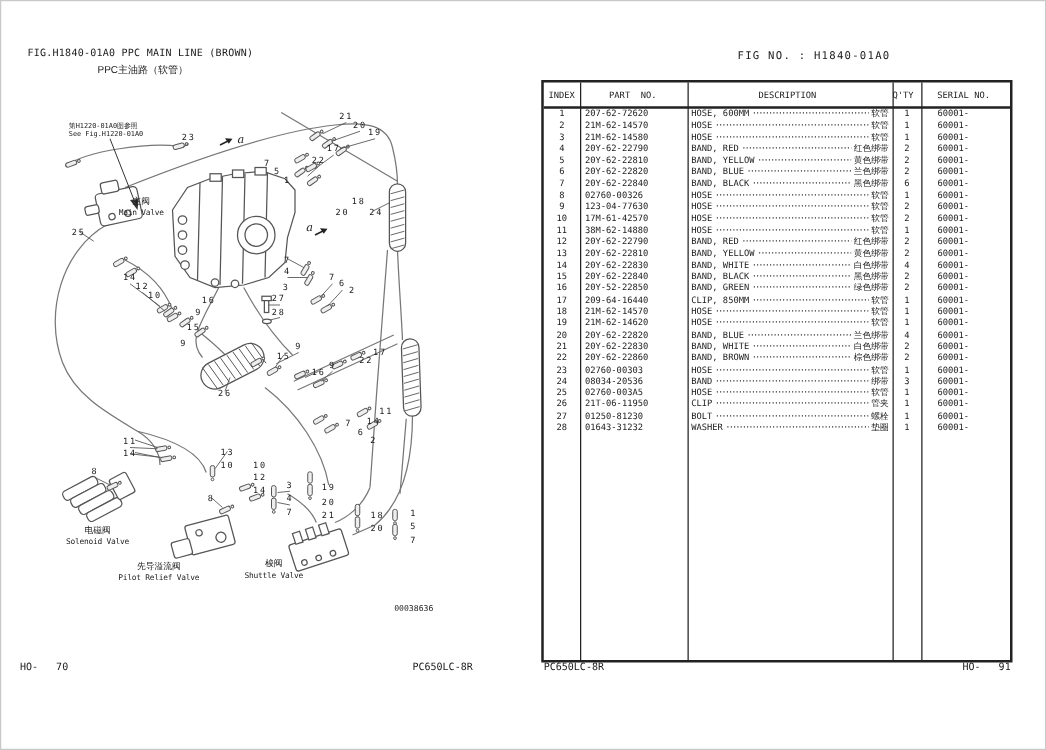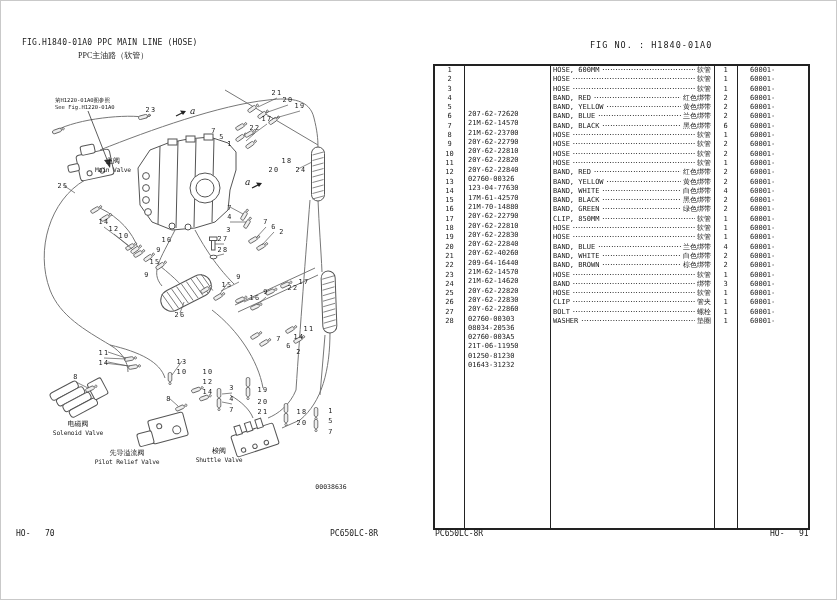--- a/index.html
+++ b/index.html
@@ -4,50 +4,50 @@
 <style>
   html,body{margin:0;padding:0;background:#fff;}
   body{width:837px;height:600px;position:relative;overflow:hidden;
        font-family:"DejaVu Sans Mono",monospace;color:#1a1a1a;}
   .frame{position:absolute;inset:0;border:1px solid #c9c9c9;pointer-events:none;}
   .page{position:absolute;top:0;height:600px;}
   #leftPage{left:0;width:418px;}
   #rightPage{left:418px;width:419px;}
   .hdr1{position:absolute;left:22px;top:38px;font-size:8px;letter-spacing:.2px;white-space:pre;}
   .hdr2{position:absolute;left:78px;top:50px;font-size:8px;white-space:pre;
-        font-family:Liberation Serif, serif;}
+        font-family:Liberation Sans, sans-serif;}
   .figno{position:absolute;left:172px;top:40px;font-size:8.5px;letter-spacing:1px;white-space:pre;}
   .footer{position:absolute;top:529px;font-size:8px;white-space:pre;}
   svg{position:absolute;left:0;top:0;}
   
   .parts-table{position:absolute;left:15px;top:64px;width:377px;height:466px;
                border:2px solid #222;box-sizing:border-box;}
   .vline{position:absolute;top:0;bottom:0;width:1px;background:#222;}
   .t-header{position:relative;display:flex;height:19px;border-bottom:2px solid #222;
             align-items:center;font-size:7px;}
   .t-header .hc{text-align:center;white-space:pre;}
   .t-body{position:relative;font-size:7px;}
   .t-row{display:flex;height:9.3px;line-height:9.4px;white-space:nowrap;}
   .c-idx{width:29px;text-align:center;flex:none;}
-  .c-part{width:86px;padding-left:4px;box-sizing:border-box;flex:none;margin-top:44px;}
+  .c-part{width:86px;padding-left:4px;box-sizing:border-box;flex:none;}
   .c-desc{width:164px;padding:0 3px 0 3px;box-sizing:border-box;flex:none;
           display:flex;overflow:hidden;}
   .c-desc .zh{font-family:Liberation Serif, serif;}
   .dots{flex:1;overflow:hidden;letter-spacing:-1.6px;color:#1a1a1a;margin:0 2px;}
   .c-qty{width:23px;text-align:center;flex:none;}
   .c-ser{width:75px;padding-left:13px;box-sizing:border-box;flex:none;}
   text{fill:#1a1a1a;}
 </style>
 </head>
 <body>
 
 <div class="frame"></div>
 
 <div class="page" id="leftPage">
-  <div class="hdr1">FIG.H1840-01A0 PPC MAIN LINE (HOSE)</div>
+  <div class="hdr1">FIG.H1840-01A0 PPC MAIN LINE (BROWN)</div>
   <div class="hdr2">PPC主油路（软管）</div>
 
   <svg id="diagram" width="418" height="600" viewBox="0 0 418 600">
     <g stroke="#777" stroke-width="1" fill="none">
       <path d="M52,133 C70,120 120,114 143,117"></path>
       <path d="M100,150 C150,130 220,105 268,100 C292,97 310,100 314,118 C317,130 318,138 318,148"></path>
       <path d="M225,90 L318,145"></path>
       <path d="M318,200 C319,225 321,250 322,272"></path>
       <path d="M310,200 C306,250 300,330 296,390"></path>
       <path d="M330,332 C330,370 322,402 300,420 L282,428"></path>
@@ -470,20 +470,27 @@
   </svg>
 
   <div class="footer" style="left:16px">HO-   70</div>
   <div class="footer" style="left:330px">PC650LC-8R</div>
 </div>
 
 <div class="page" id="rightPage">
   <div class="figno">FIG NO. : H1840-01A0</div>
 
   <div class="parts-table">
+    <div class="t-header" id="tHeader">
+        <div class="hc" style="width: 29px;">INDEX</div>
+        <div class="hc" style="width: 86px;">PART  NO.</div>
+        <div class="hc" style="width: 164px;">DESCRIPTION</div>
+        <div class="hc" style="width: 23px;">Q'TY</div>
+        <div class="hc" style="width: 75px;">SERIAL NO.</div>
+      </div>
     <div class="t-body" id="tBody">
         <div class="t-row">
           <div class="c-idx">1</div>
           <div class="c-part">207-62-72620</div>
           <div class="c-desc">
             <span>HOSE, 600MM</span>
             <span class="dots">························································································································</span>
             <span class="zh">软管</span>
           </div>
           <div class="c-qty">1</div>
@@ -495,21 +502,21 @@
           <div class="c-desc">
             <span>HOSE</span>
             <span class="dots">························································································································</span>
             <span class="zh">软管</span>
           </div>
           <div class="c-qty">1</div>
           <div class="c-ser">60001-</div>
         </div>
         <div class="t-row">
           <div class="c-idx">3</div>
-          <div class="c-part">21M-62-23700</div>
+          <div class="c-part">21M-62-14580</div>
           <div class="c-desc">
             <span>HOSE</span>
             <span class="dots">························································································································</span>
             <span class="zh">软管</span>
           </div>
           <div class="c-qty">1</div>
           <div class="c-ser">60001-</div>
         </div>
         <div class="t-row">
           <div class="c-idx">4</div>
@@ -583,21 +590,21 @@
           <div class="c-desc">
             <span>HOSE</span>
             <span class="dots">························································································································</span>
             <span class="zh">软管</span>
           </div>
           <div class="c-qty">2</div>
           <div class="c-ser">60001-</div>
         </div>
         <div class="t-row">
           <div class="c-idx">11</div>
-          <div class="c-part">21M-70-14880</div>
+          <div class="c-part">38M-62-14880</div>
           <div class="c-desc">
             <span>HOSE</span>
             <span class="dots">························································································································</span>
             <span class="zh">软管</span>
           </div>
           <div class="c-qty">1</div>
           <div class="c-ser">60001-</div>
         </div>
         <div class="t-row">
           <div class="c-idx">12</div>
@@ -638,21 +645,21 @@
           <div class="c-desc">
             <span>BAND, BLACK</span>
             <span class="dots">························································································································</span>
             <span class="zh">黑色绑带</span>
           </div>
           <div class="c-qty">2</div>
           <div class="c-ser">60001-</div>
         </div>
         <div class="t-row">
           <div class="c-idx">16</div>
-          <div class="c-part">20Y-62-40260</div>
+          <div class="c-part">20Y-52-22850</div>
           <div class="c-desc">
             <span>BAND, GREEN</span>
             <span class="dots">························································································································</span>
             <span class="zh">绿色绑带</span>
           </div>
           <div class="c-qty">2</div>
           <div class="c-ser">60001-</div>
         </div>
         <div class="t-row">
           <div class="c-idx">17</div>

